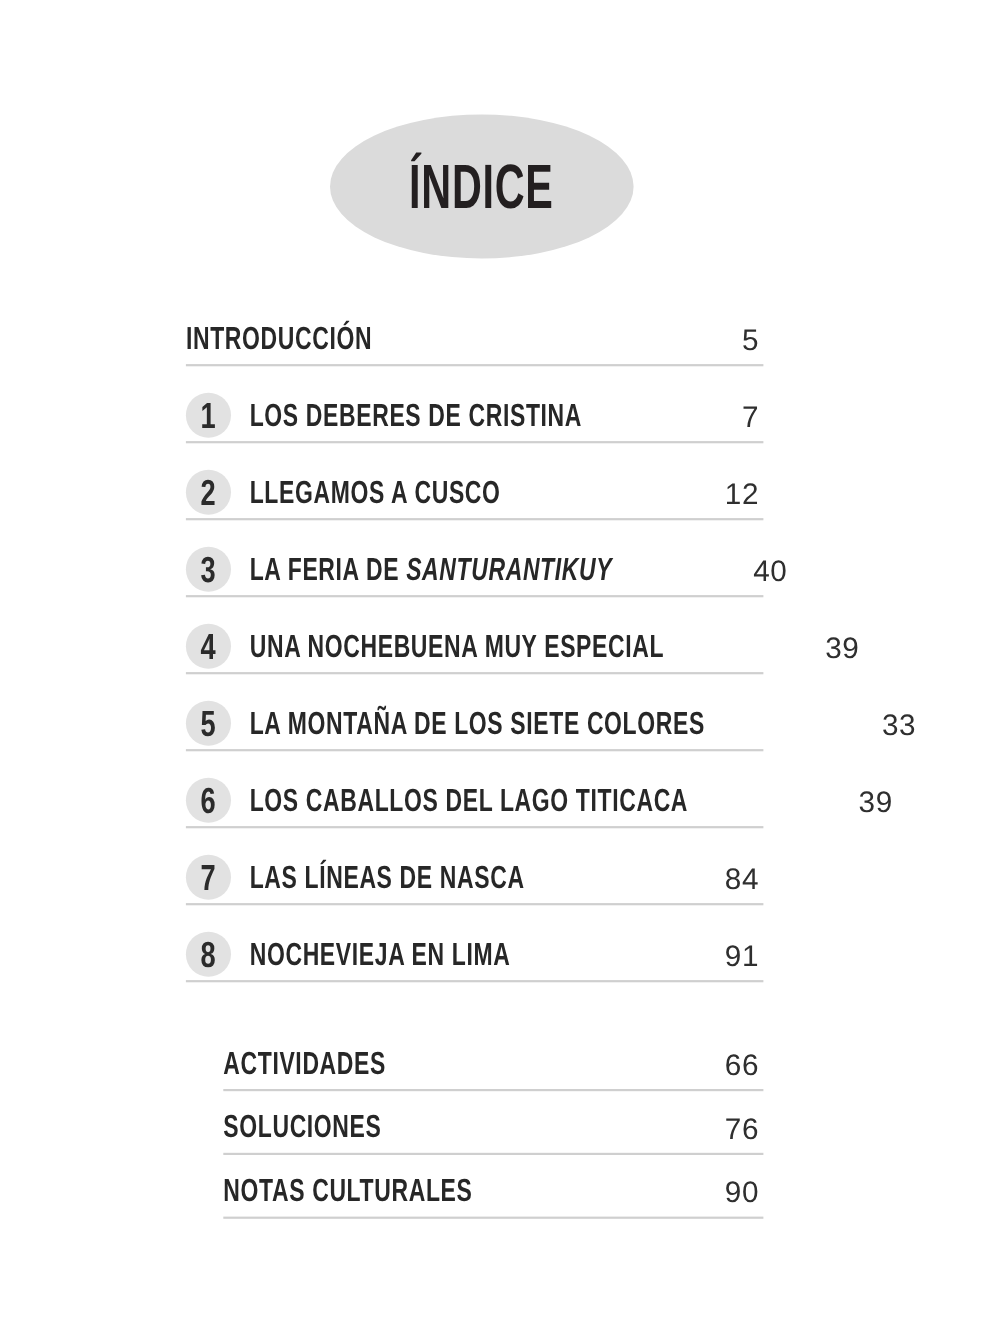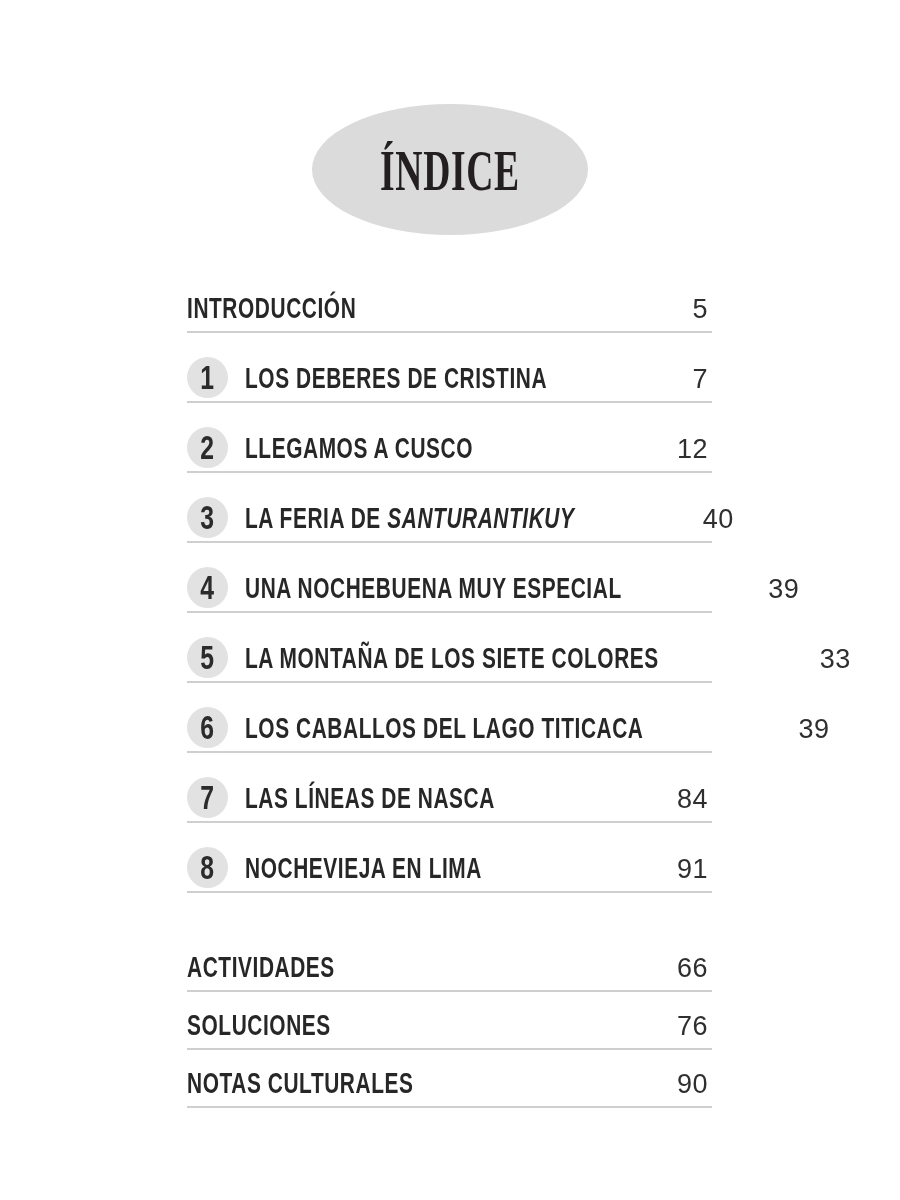--- a/index.html
+++ b/index.html
@@ -8,54 +8,54 @@
     width: 900px; height: 1200px;
     position: relative;
     font-family: "Liberation Sans", sans-serif;
     overflow: hidden;
   }
   .page { position: absolute; inset: 0; background: #ffffff; }
 
   
   .index-ellipse {
     position: absolute;
-    left: 312px; top: 104px;
+    left: 300px; top: 104px;
     width: 276px; height: 131px;
     background: #dbdbdb;
     border-radius: 50%;
-    display: flex; align-items: center; justify-content: center; font-family: Liberation Serif, serif;
+    display: flex; align-items: center; justify-content: center;
   }
   .index-title {
     display: inline-block;
     font-size: 57px;
     font-weight: 700;
     color: #231f20;
     letter-spacing: 1px;
     line-height: 1;
     transform: scaleX(0.66);
     transform-origin: 50% 55%;
     white-space: nowrap;
     padding-top: 2px;
   }
 
   
   .toc {
     position: absolute;
-    left: 187px; top: 287px;
+    left: 169px; top: 287px;
     width: 525px;
   }
   .row {
     display: flex;
     align-items: flex-end;
     border-bottom: 2px solid #cfcfcf;
     padding-bottom: 8px;
   }
   .row-intro { height: 46px; }
   .row-chapter { height: 70px; }
-  .row-back { height: 58px; }
+  .row-back { height: 58px; margin-left: 34px; }
   .spacer { height: 41px; }
 
   .num-badge {
     width: 41px; height: 41px;
     border-radius: 50%;
     background: #e2e2e2;
     display: flex; align-items: center; justify-content: center;
     flex: 0 0 41px;
     margin-bottom: -5px;
   }

